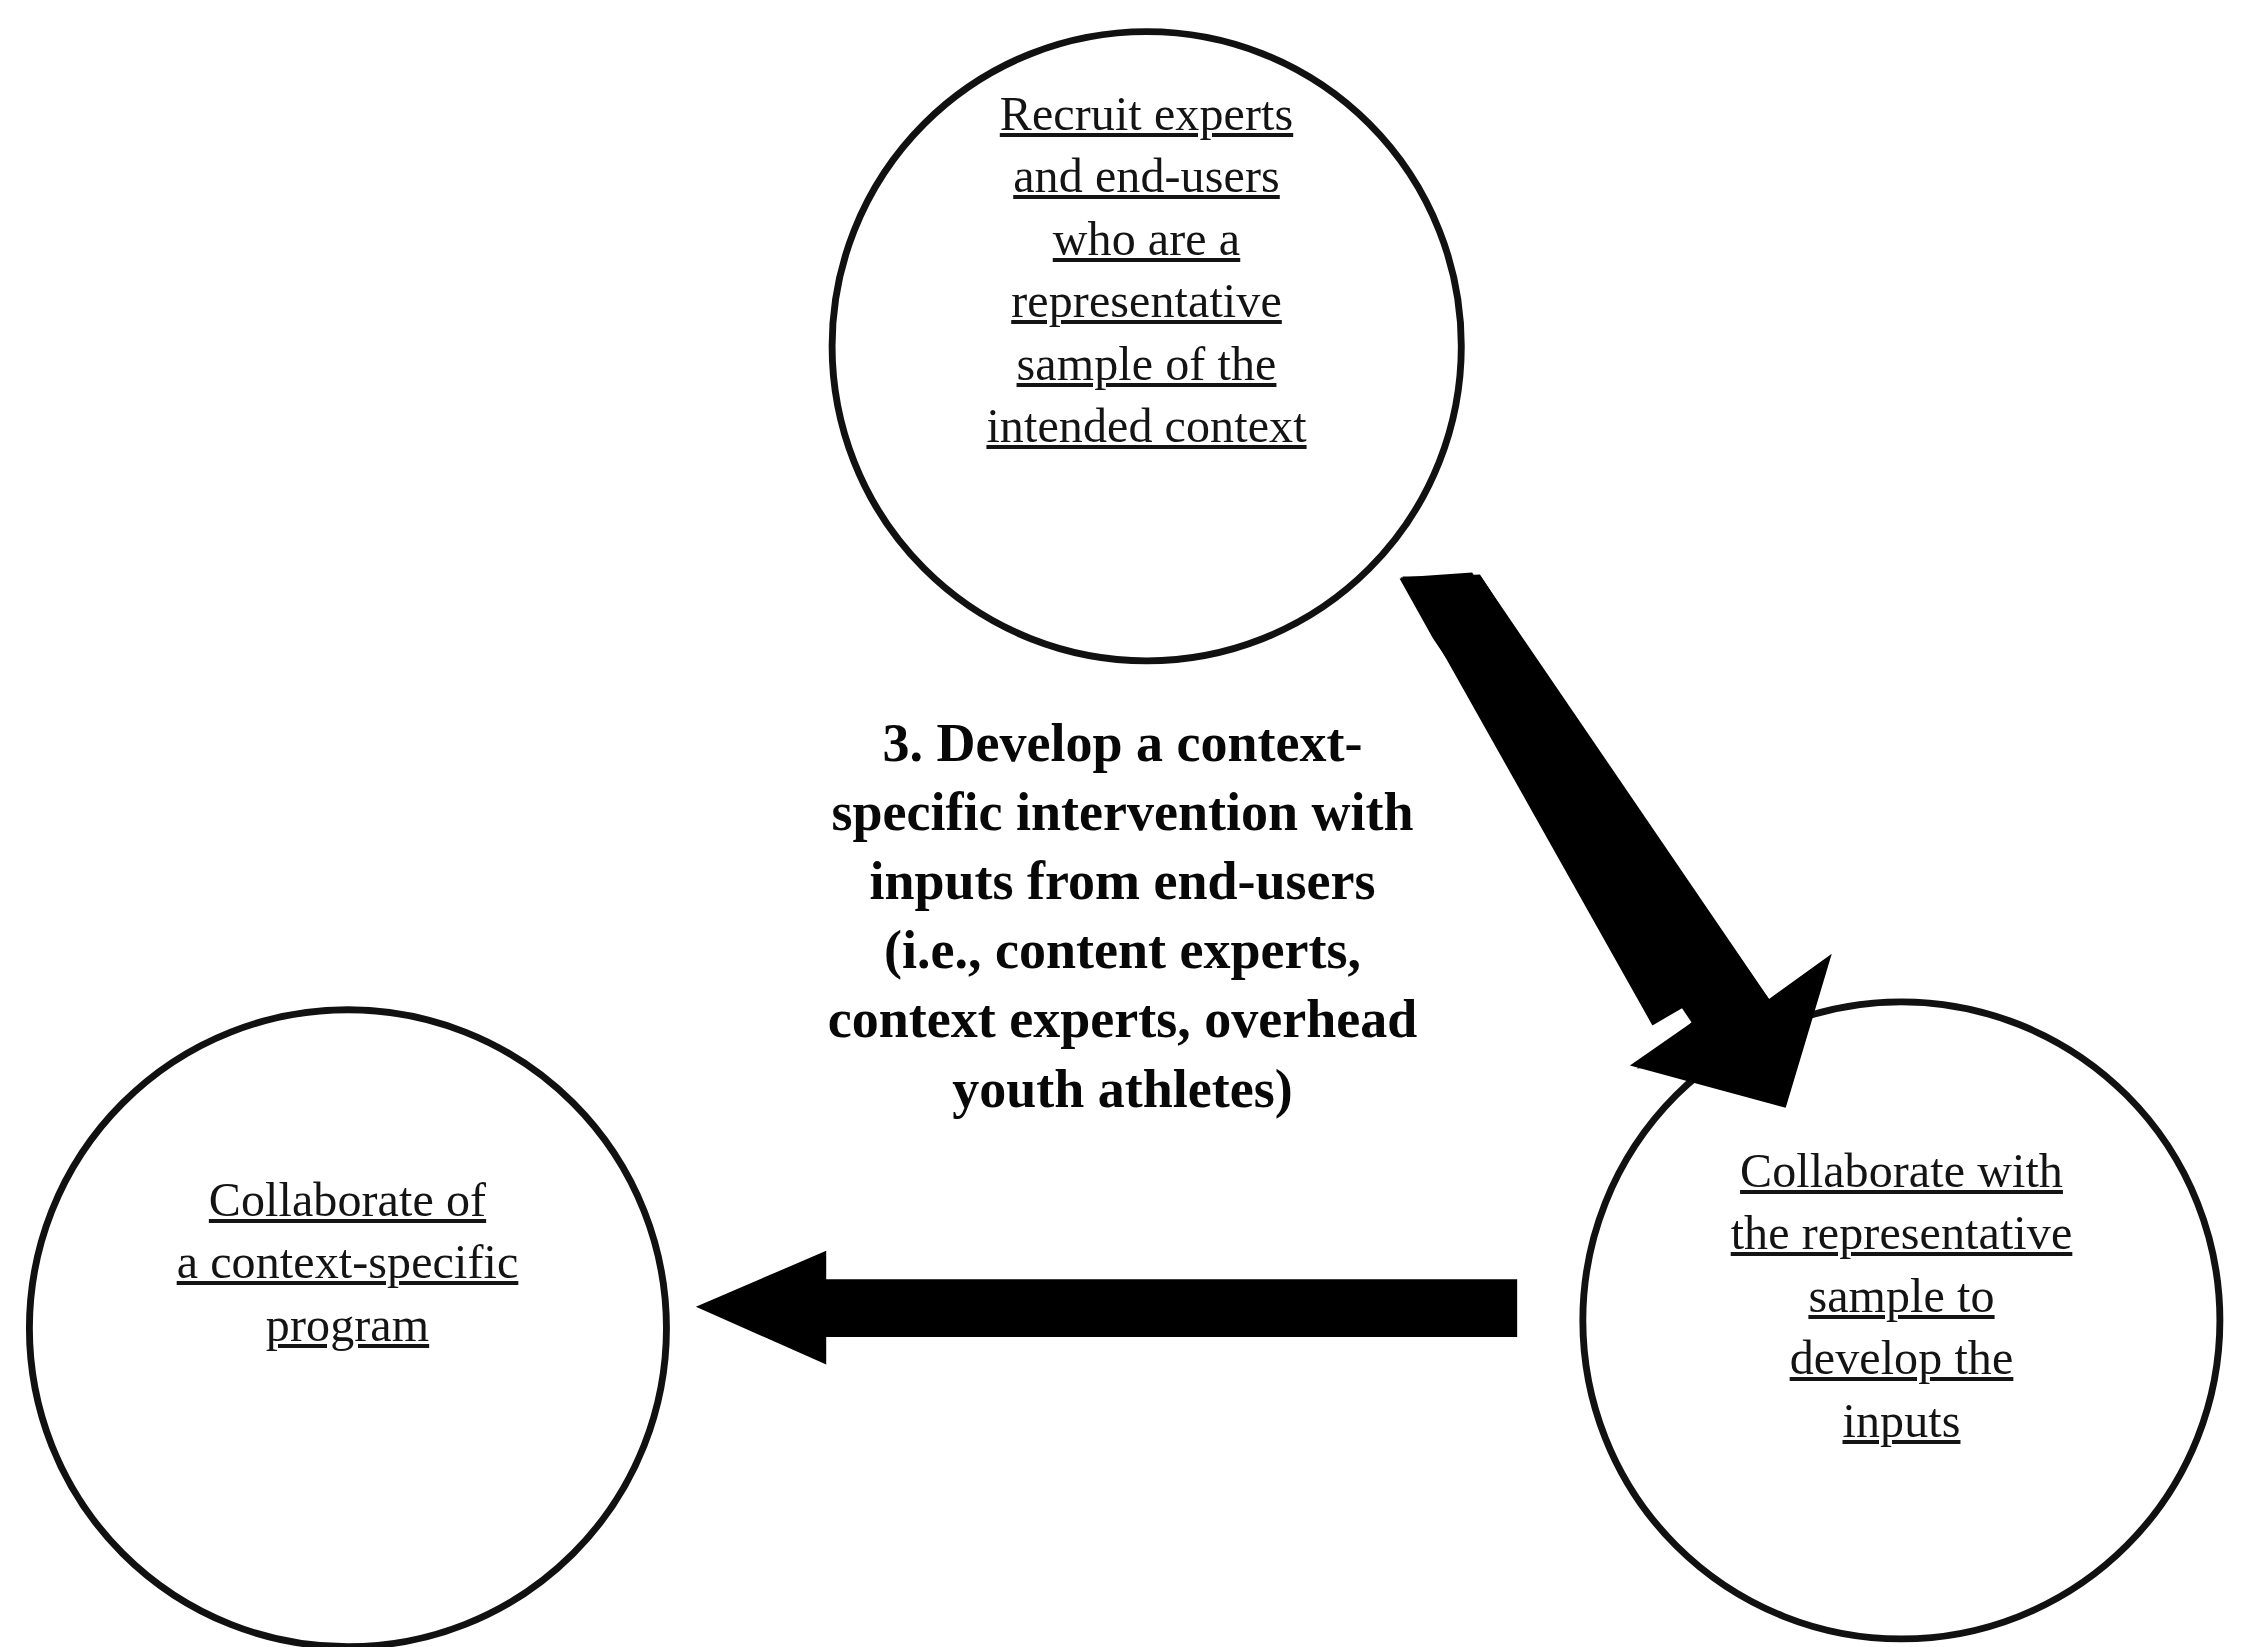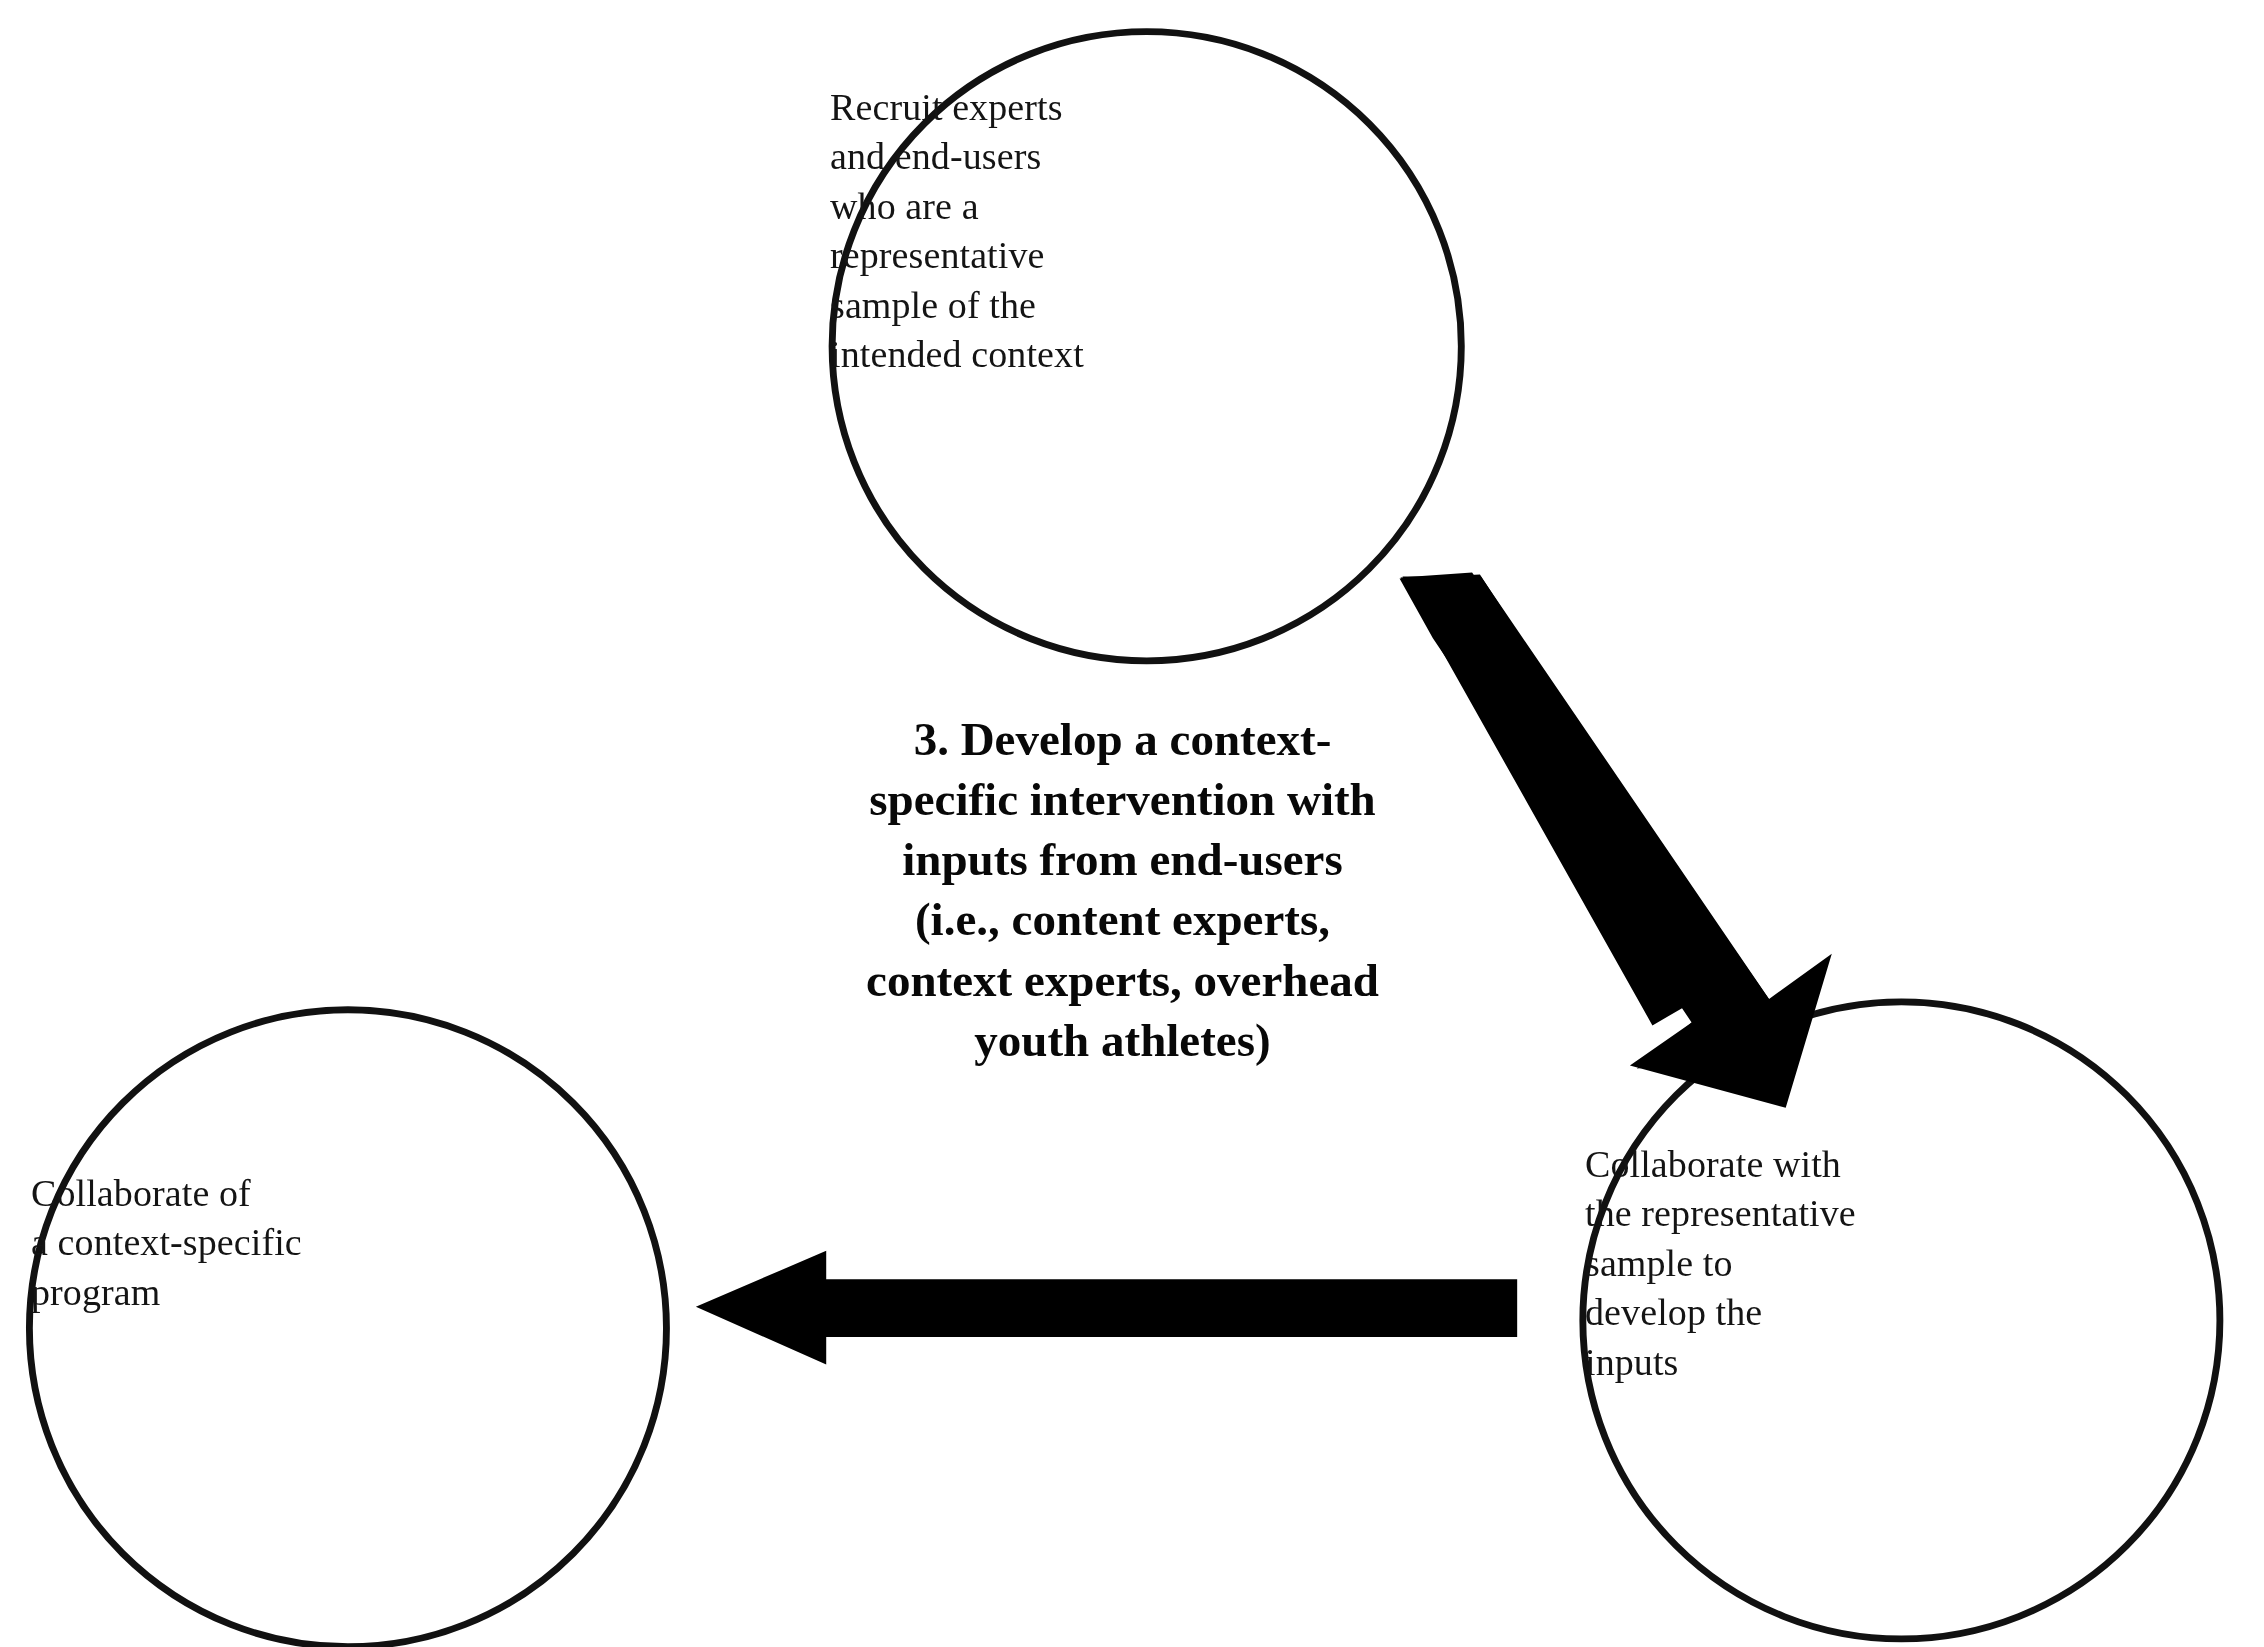--- a/index.html
+++ b/index.html
@@ -18,28 +18,29 @@
   }
   #diagram-svg {
     position: absolute;
     left: 0;
     top: 0;
     width: 2264px;
     height: 1648px;
   }
   .node-text {
     position: absolute;
-    text-align: left;
+    text-align: center;
     font-family: "Liberation Serif", "DejaVu Serif", serif;
-    font-size: 38px;
+    font-size: 48px;
     line-height: 1.30;
     color: #141414;
     letter-spacing: 0.1px;
     white-space: pre-line;
     font-weight: 400;
+    text-decoration: underline;
   }
   #node-top-text {
     left: 830px;
     top: 83px;
     width: 633px;
   }
   #node-left-text {
     left: 31px;
     top: 1169px;
     width: 633px;
@@ -50,21 +51,21 @@
     width: 633px;
   }
   #center-label {
     position: absolute;
     left: 691px;
     top: 709px;
     width: 863px;
     text-align: center;
     font-family: "Liberation Serif", "DejaVu Serif", serif;
     font-weight: bold;
-    font-size: 47px;
+    font-size: 54px;
     line-height: 1.28;
     color: #080808;
     white-space: pre-line;
   }
 </style>
 </head>
 <body>
 
 <div id="stage">
 

